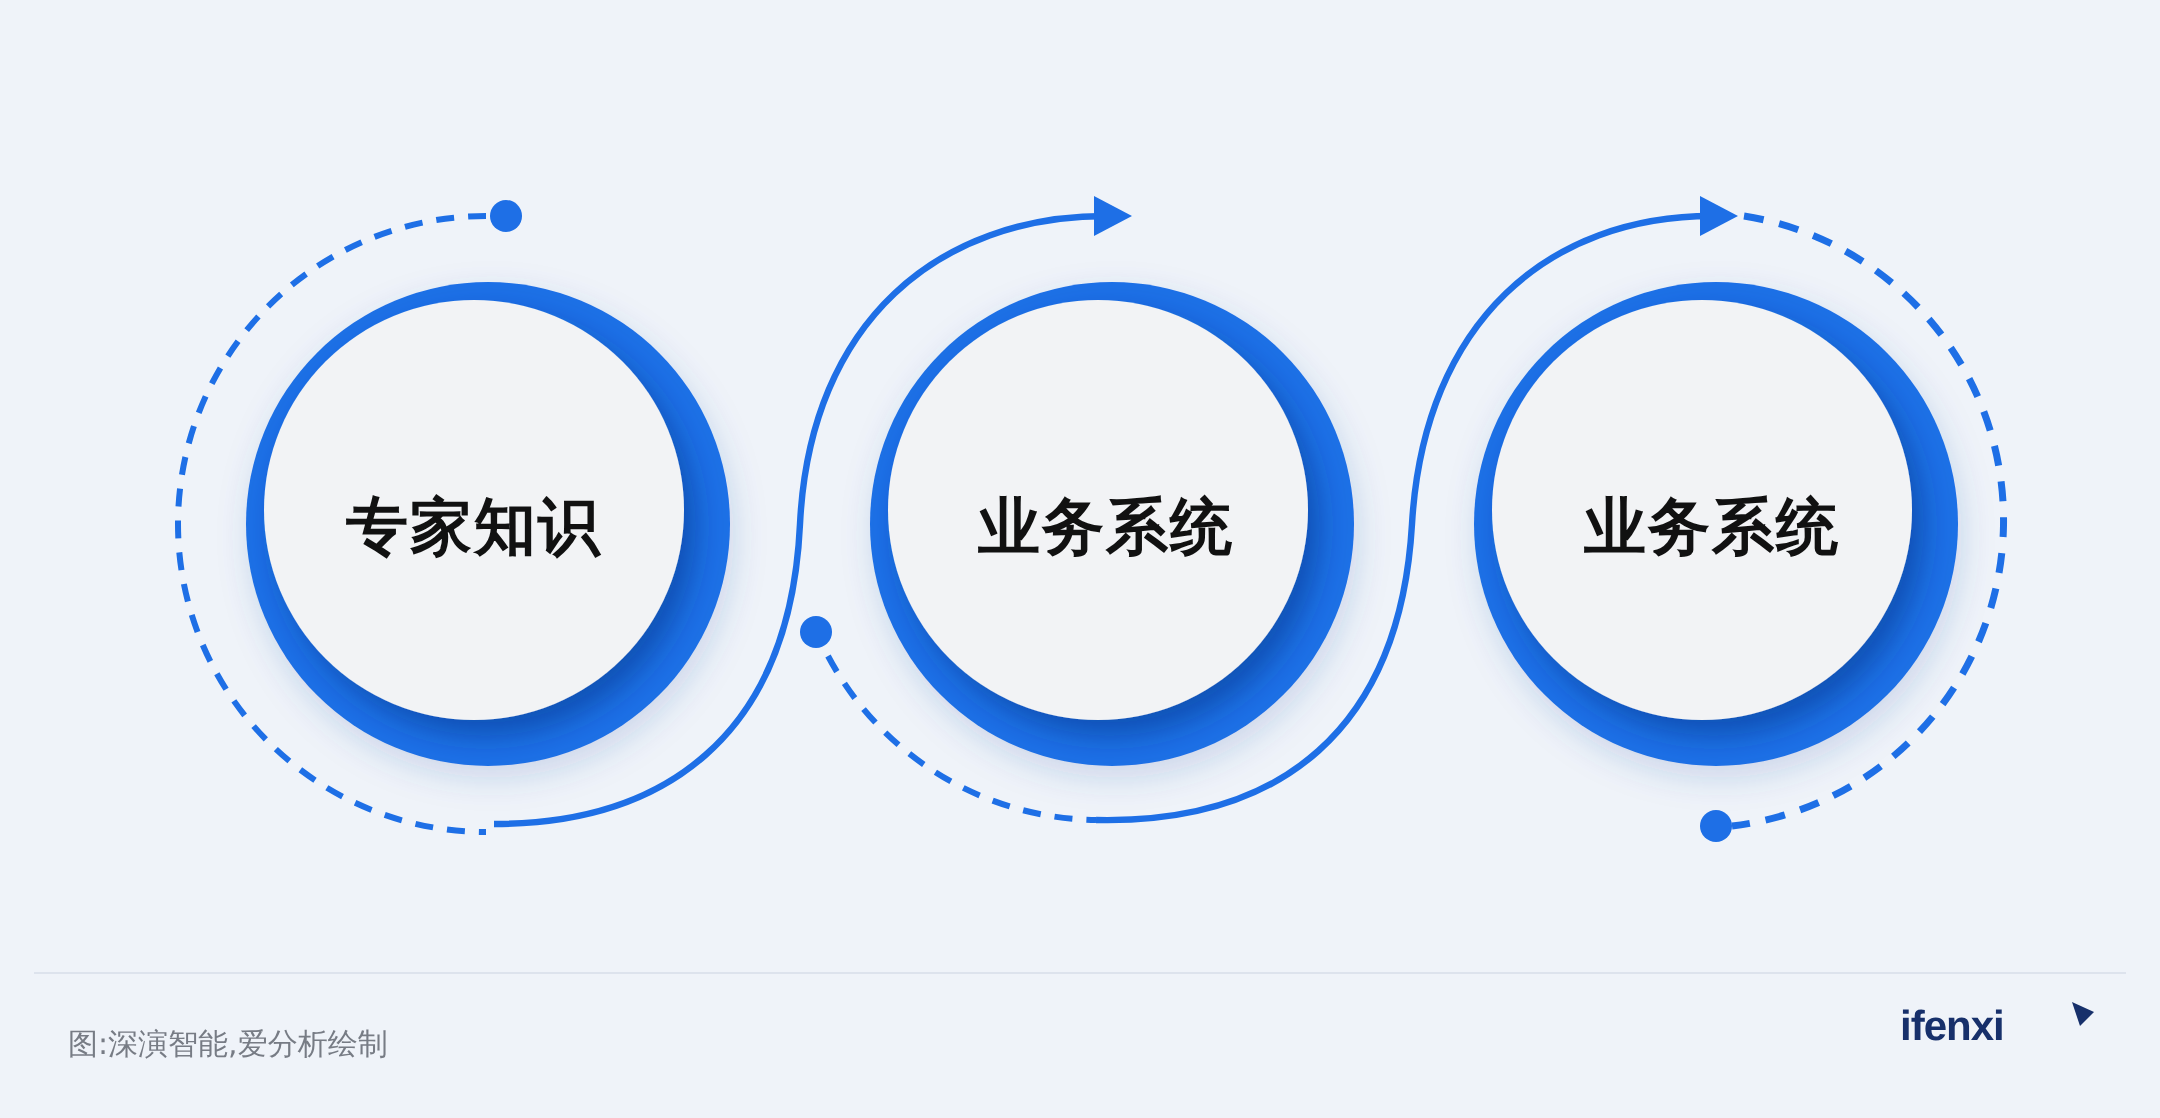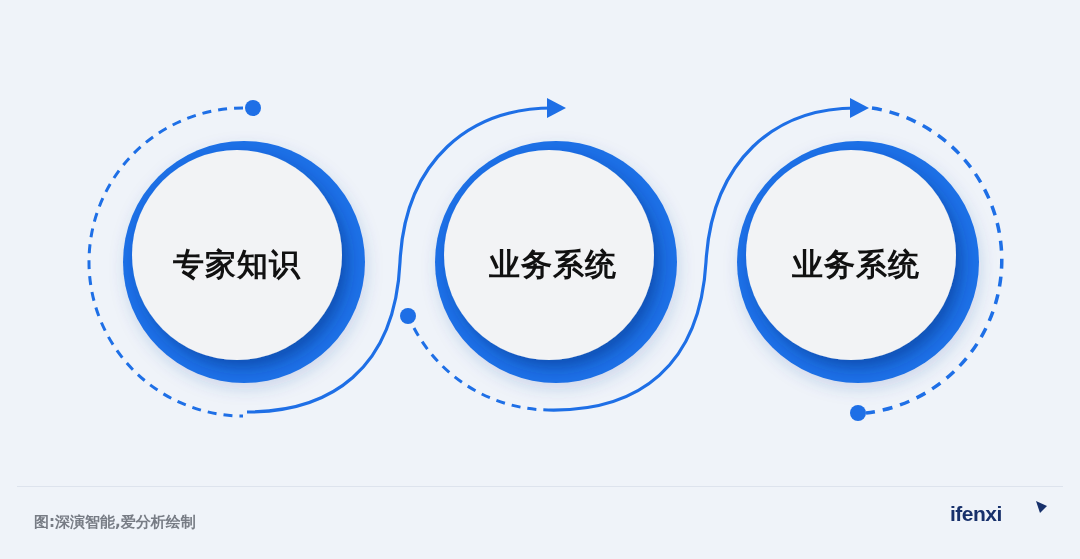--- a/index.html
+++ b/index.html
@@ -17,21 +17,21 @@
       font-size: 31px; font-weight: bold; color: #111111;
       line-height: 40px;
       letter-spacing: 1px;
     }
     .divider {
       position: absolute; left: 17px; top: 486px; width: 1046px; height: 1px;
       background: #dde3ed;
     }
     .caption {
       position: absolute; left: 34px; top: 513px;
-      font-size: 15px; color: #777c85; font-weight: bold;
+      font-size: 15px; color: #777c85;
     }
     .logo {
       position: absolute; left: 950px; top: 502px;
       font-family: "Liberation Sans", sans-serif;
       font-size: 21px; font-weight: bold; color: #17306b;
       letter-spacing: -0.5px;
     }
   </style>
 </head>
 <body>

